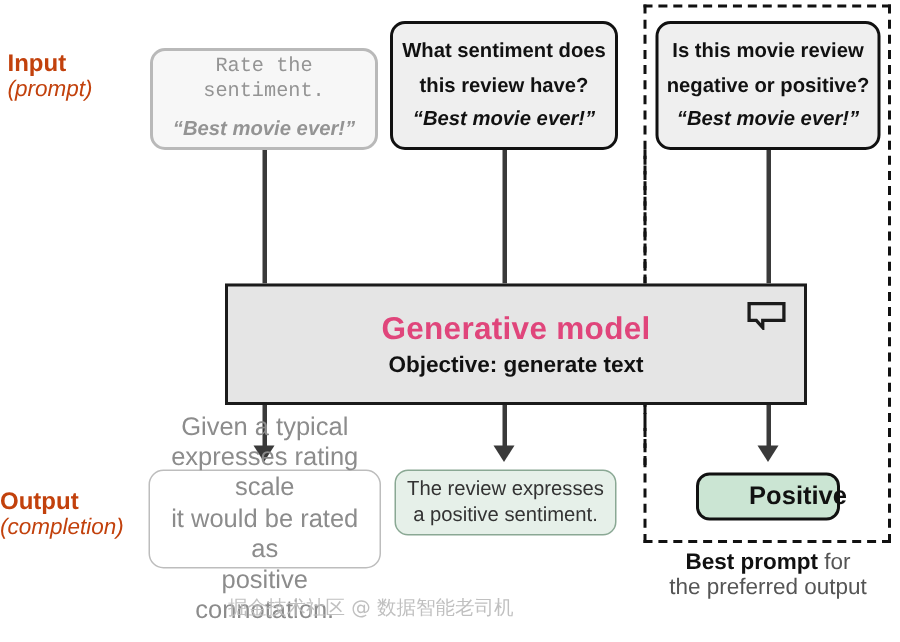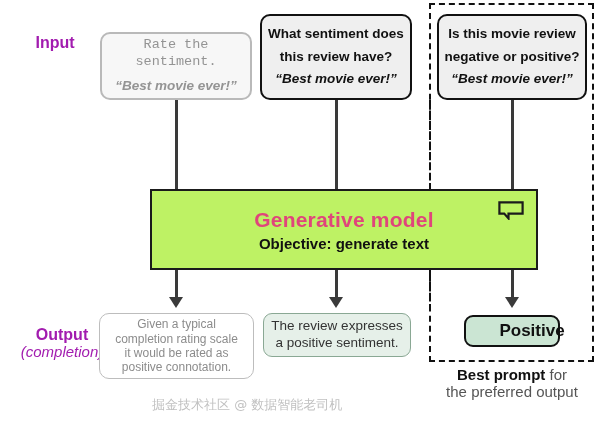--- a/index.html
+++ b/index.html
@@ -5,21 +5,21 @@
   html,body{margin:0;padding:0;}
   body{
     width:600px;height:428px;
     background:#ffffff;
     font-family:"Liberation Sans","DejaVu Sans",sans-serif;
     overflow:hidden;
   }
   #stage{position:relative;width:600px;height:428px;}
 
   
-  .rowlabel{position:absolute;text-align:center;color:#a21caf;line-height:1.12;}
+  .rowlabel{position:absolute;text-align:left;color:#c2410c;line-height:1.12;}
   .rowlabel .main{font-size:16px;font-weight:bold;display:block;}
   .rowlabel .sub{font-size:15px;font-style:italic;display:block;}
 
   
   .box{position:absolute;box-sizing:border-box;display:flex;flex-direction:column;
        align-items:center;justify-content:center;text-align:center;}
   .box .ln{display:block;}
 
   
   .prompt-weak{
@@ -33,33 +33,33 @@
   .prompt-strong{
     background:#efefef;border:2.5px solid #111;border-radius:10px;
     color:#111;font-size:13.5px;font-weight:bold;line-height:1.22;
   }
   .prompt-strong .q{margin-bottom:6px;}
   .prompt-strong .quote{font-style:italic;}
 
   
   #model{
     position:absolute;box-sizing:border-box;
-    background:#bef264;border:2.5px solid #1b1b1b;
+    background:#e5e5e5;border:2.5px solid #1b1b1b;
     display:flex;flex-direction:column;align-items:center;justify-content:center;
   }
   #model .title{font-size:21px;font-weight:bold;color:#e0457b;letter-spacing:.2px;}
   #model .obj{font-size:15px;color:#111;margin-top:3px;}
   #model .obj b{font-weight:bold;}
   #model .obj span{font-weight:bold;}
   #bubble{position:absolute;right:12px;top:10px;width:26px;height:19px;}
 
   
   .out-weak{
     background:#ffffff;border:1.6px solid #bdbdbd;border-radius:10px;
-    color:#8c8c8c;font-size:12px;line-height:1.2;padding:3px 4px;
+    color:#8c8c8c;font-size:17px;line-height:1.2;padding:3px 4px;
   }
   .out-mid{
     background:#e6f0e9;border:1.8px solid #8aa894;border-radius:9px;
     color:#333;font-size:13.5px;line-height:1.25;
   }
   .out-strong{
     background:#cbe5d3;border:2.5px solid #111;border-radius:9px;
     color:#111;font-size:17px;font-weight:bold;
   }
 
@@ -84,20 +84,21 @@
 </style>
 </head>
 <body>
 
 <div id="stage">
 
   <div id="dashregion" style="left:429px;top:3px;width:165px;height:359px;"></div>
 
   <div class="rowlabel" style="left:5px;top:34px;width:100px;">
     <span class="main">Input</span>
+    <span class="sub">(prompt)</span>
   </div>
 
   <div class="rowlabel" style="left:0px;top:326px;width:124px;">
     <span class="main">Output</span>
     <span class="sub">(completion)</span>
   </div>
 
   <div class="box prompt-weak" style="left:100px;top:32px;width:152px;height:68px;">
     <span class="ln q">Rate the sentiment.</span>
     <span class="ln quote">“Best movie ever!”</span>
@@ -137,21 +138,21 @@
   <div class="vline" style="left:335px;top:270px;height:29px;"></div>
   <div class="arrow" style="left:329px;top:297px;"></div>
 
   <div class="vline" style="left:511px;top:270px;height:29px;"></div>
   <div class="arrow" style="left:505px;top:297px;"></div>
 
   <div class="dashline" style="left:429px;top:270px;height:40px;"></div>
 
   <div class="box out-weak" style="left:99px;top:313px;width:155px;height:66px;">
     <span class="ln">Given a typical</span>
-    <span class="ln">completion rating scale</span>
+    <span class="ln">expresses rating scale</span>
     <span class="ln">it would be rated as</span>
     <span class="ln">positive connotation.</span>
   </div>
 
   <div class="box out-mid" style="left:263px;top:313px;width:148px;height:44px;">
     <span class="ln">The review expresses</span>
     <span class="ln">a positive sentiment.</span>
   </div>
 
   <div class="box out-strong" style="left:464px;top:315px;width:96px;height:32px;padding-left:40px;">

